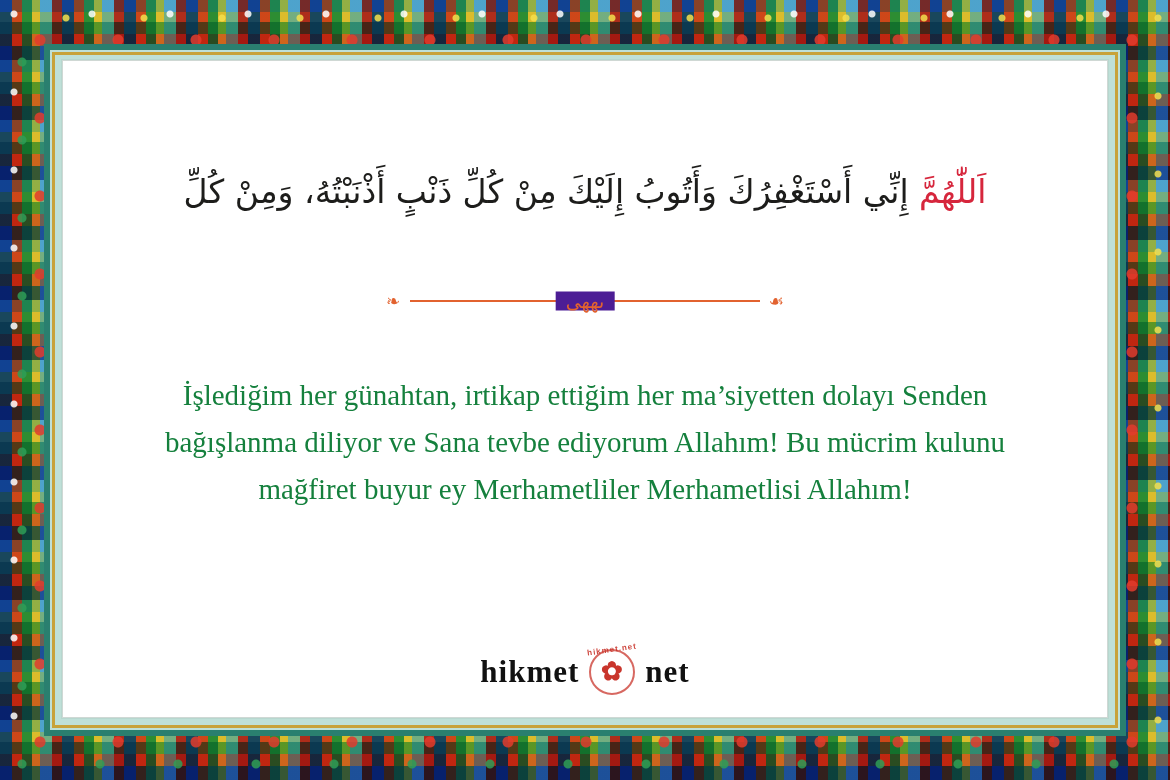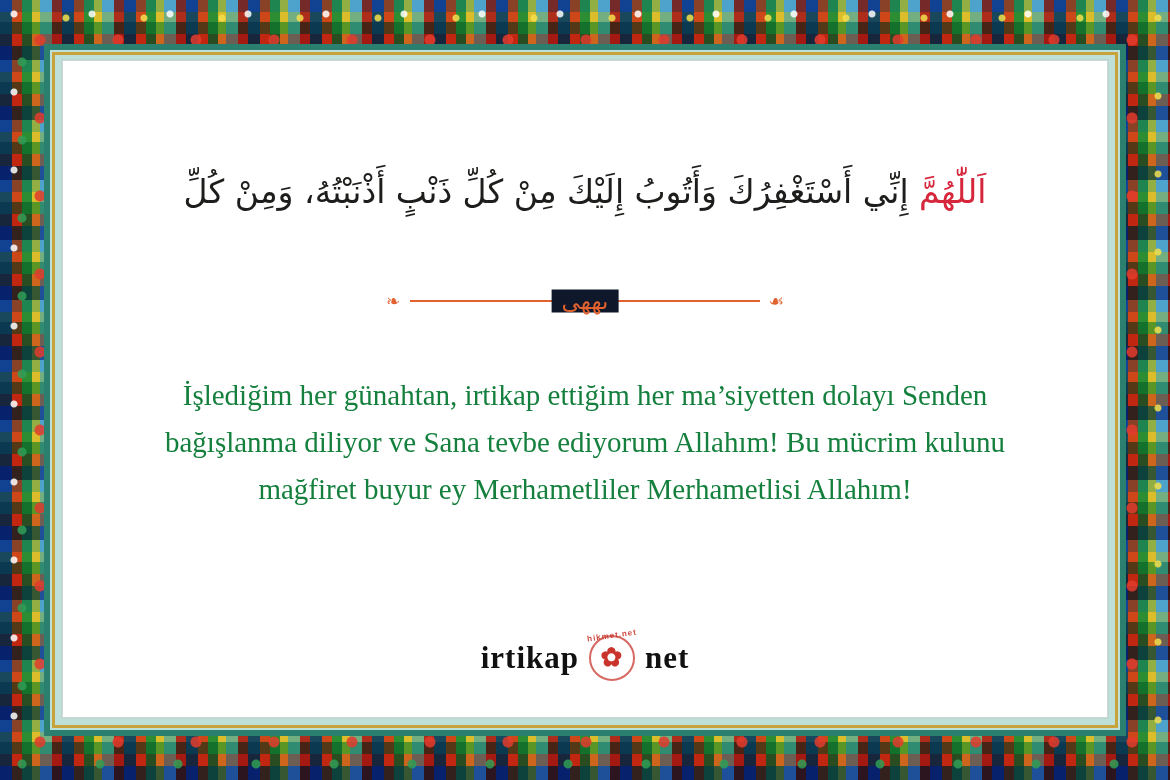--- a/index.html
+++ b/index.html
@@ -78,21 +78,21 @@
     left: 62px;
     top: 60px;
     right: 62px;
     bottom: 62px;
     background: #ffffff;
     border: 1px solid #cfd8d4;
     box-shadow: 0 0 0 1px rgba(0,0,0,.04);
     display: flex;
     flex-direction: column;
     align-items: center;
-    padding: 48px 54px 18px 54px;
+    padding: 48px 54px 4px 54px;
     box-sizing: border-box;
   }
 
   
   .arabic {
     direction: rtl;
     unicode-bidi: bidi-override;
     text-align: center;
     font-family: "DejaVu Sans", "Liberation Serif", serif;
     font-size: 33px;
@@ -126,23 +126,23 @@
     right: 40px;
     height: 2px;
     background: currentColor;
     transform: translateY(-50%);
   }
   .divider .knot {
     position: absolute;
     top: 50%;
     left: 50%;
     transform: translate(-50%, -50%);
-    background: #0f172a;
+    background: #4c1d95;
     padding: 0 10px;
-    font-size: 23px;
+    font-size: 19px;
     line-height: 1;
     letter-spacing: -2px;
   }
   .divider .cap-left,
   .divider .cap-right {
     position: absolute;
     top: 50%;
     transform: translateY(-50%);
     font-size: 17px;
     line-height: 1;
@@ -238,21 +238,21 @@
       <div class="bar"></div>
       <span class="cap-left">❧</span>
       <span class="knot">ىھھى</span>
       <span class="cap-right">☙</span>
     </div>
 
     <div class="translation">İşlediğim her günahtan, irtikap ettiğim her ma’siyetten dolayı Senden bağışlanma diliyor ve Sana tevbe ediyorum Allahım! Bu mücrim kulunu mağfiret buyur ey Merhametliler Merhametlisi Allahım!</div>
 
     <div class="logo">
       <div class="wordmark">
-        <span>irtikap</span>
+        <span>hikmet</span>
         <span class="stamp">
           <span class="ring"></span>
           <span class="stamp-text">hikmet.net</span>
           <span class="glyph">✿</span>
         </span>
         <span>net</span>
       </div>
     </div>
 
   </div>

